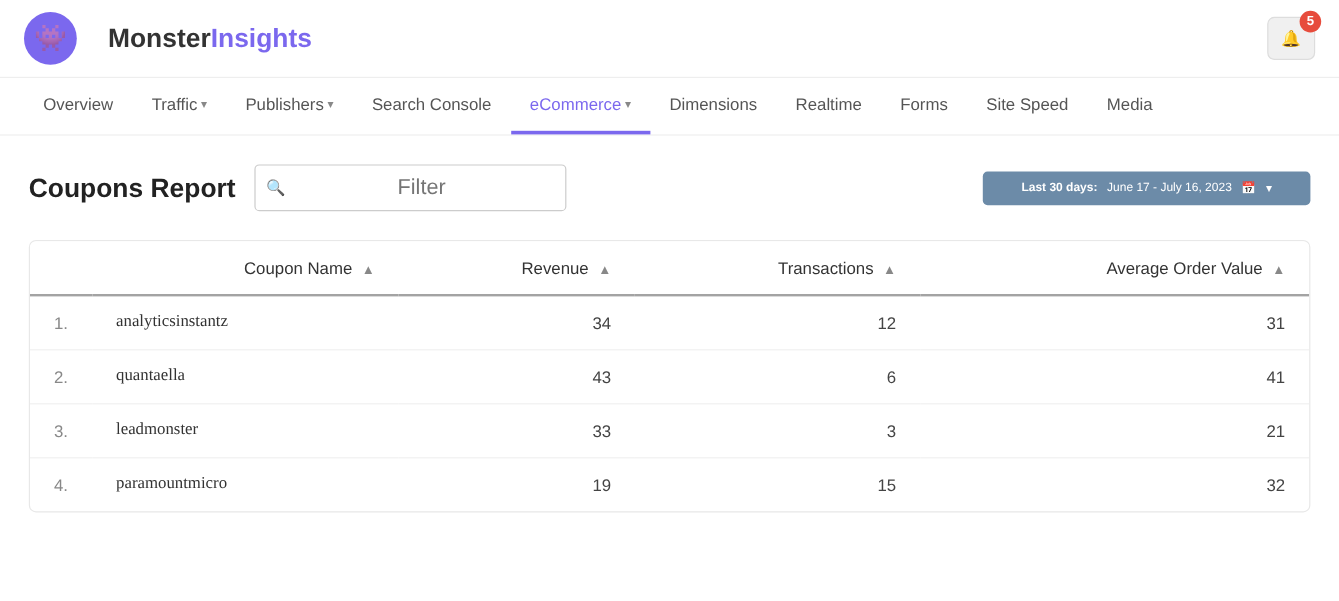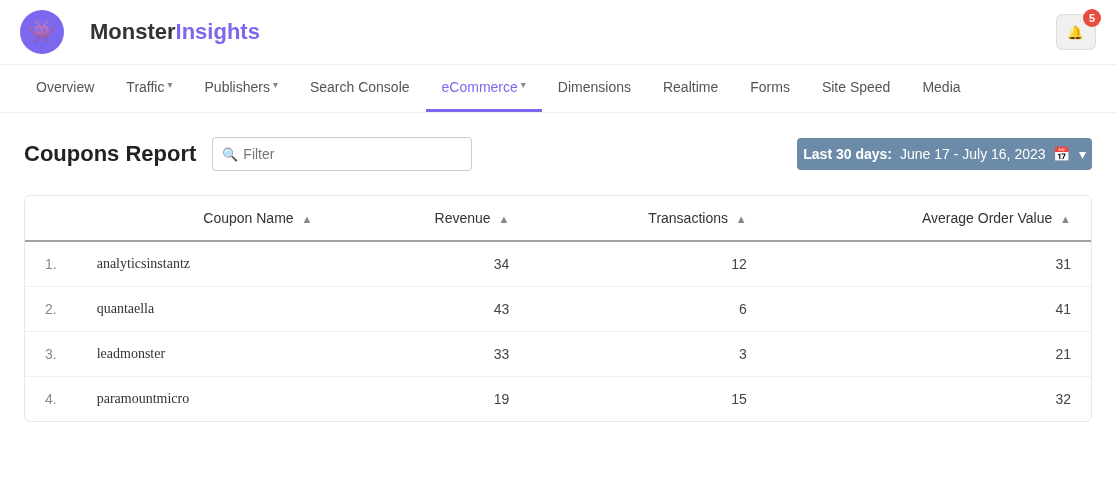--- a/index.html
+++ b/index.html
@@ -27,52 +27,52 @@
       display: flex; align-items: center; justify-content: center;
     }
 
     
     .nav {
       display: flex; align-items: center; padding: 0 20px;
       border-bottom: 1px solid #eee; gap: 0;
     }
     .nav-item {
       padding: 14px 16px; cursor: pointer; color: #555; font-size: 14px;
-      white-space: nowrap; display: flex; gap: 3px;
+      white-space: nowrap; display: flex; align-items: center; gap: 3px;
       position: relative; text-decoration: none;
       border-bottom: 3px solid transparent;
     }
     .nav-item.active { color: #7b68ee; border-bottom: 3px solid #7b68ee; font-weight: 500; }
     .nav-item .chevron { font-size: 10px; color: #888; }
 
     
     .main { padding: 24px 24px; }
 
     
     .report-header { display: flex; align-items: center; gap: 16px; margin-bottom: 24px; flex-wrap: wrap; }
     .report-title { font-size: 22px; font-weight: 700; color: #222; white-space: nowrap; }
 
     .filter-input-wrapper {
       position: relative; display: flex; align-items: center;
     }
     .filter-icon { position: absolute; left: 10px; color: #999; font-size: 13px; }
     .filter-input {
       border: 1px solid #ccc; border-radius: 4px; padding: 8px 12px 8px 30px;
-      font-size: 14px; color: #999; width: 260px; outline: none;
+      font-size: 18px; color: #999; width: 260px; outline: none; text-align: center;
     }
 
     .export-btn {
       border: 1px solid #bbb; border-radius: 4px; padding: 8px 18px;
       background: #fff; color: #333; font-size: 14px; cursor: pointer;
       white-space: nowrap;
     }
 
     .date-range-btn {
       background: #6c8ba8; color: #fff; border: none; border-radius: 4px;
-      padding: 8px 6px; font-size: 14px; cursor: pointer;
+      padding: 8px 32px; font-size: 10px; cursor: pointer;
       display: flex; align-items: center; gap: 8px; white-space: nowrap;
       margin-left: auto;
     }
     .date-range-btn .bold { font-weight: 700; }
 
     
     .table-wrapper { border: 1px solid #e8e8e8; border-radius: 6px; overflow: hidden; }
     table { width: 100%; border-collapse: collapse; }
     thead tr { background: #fff; }
     thead th {

